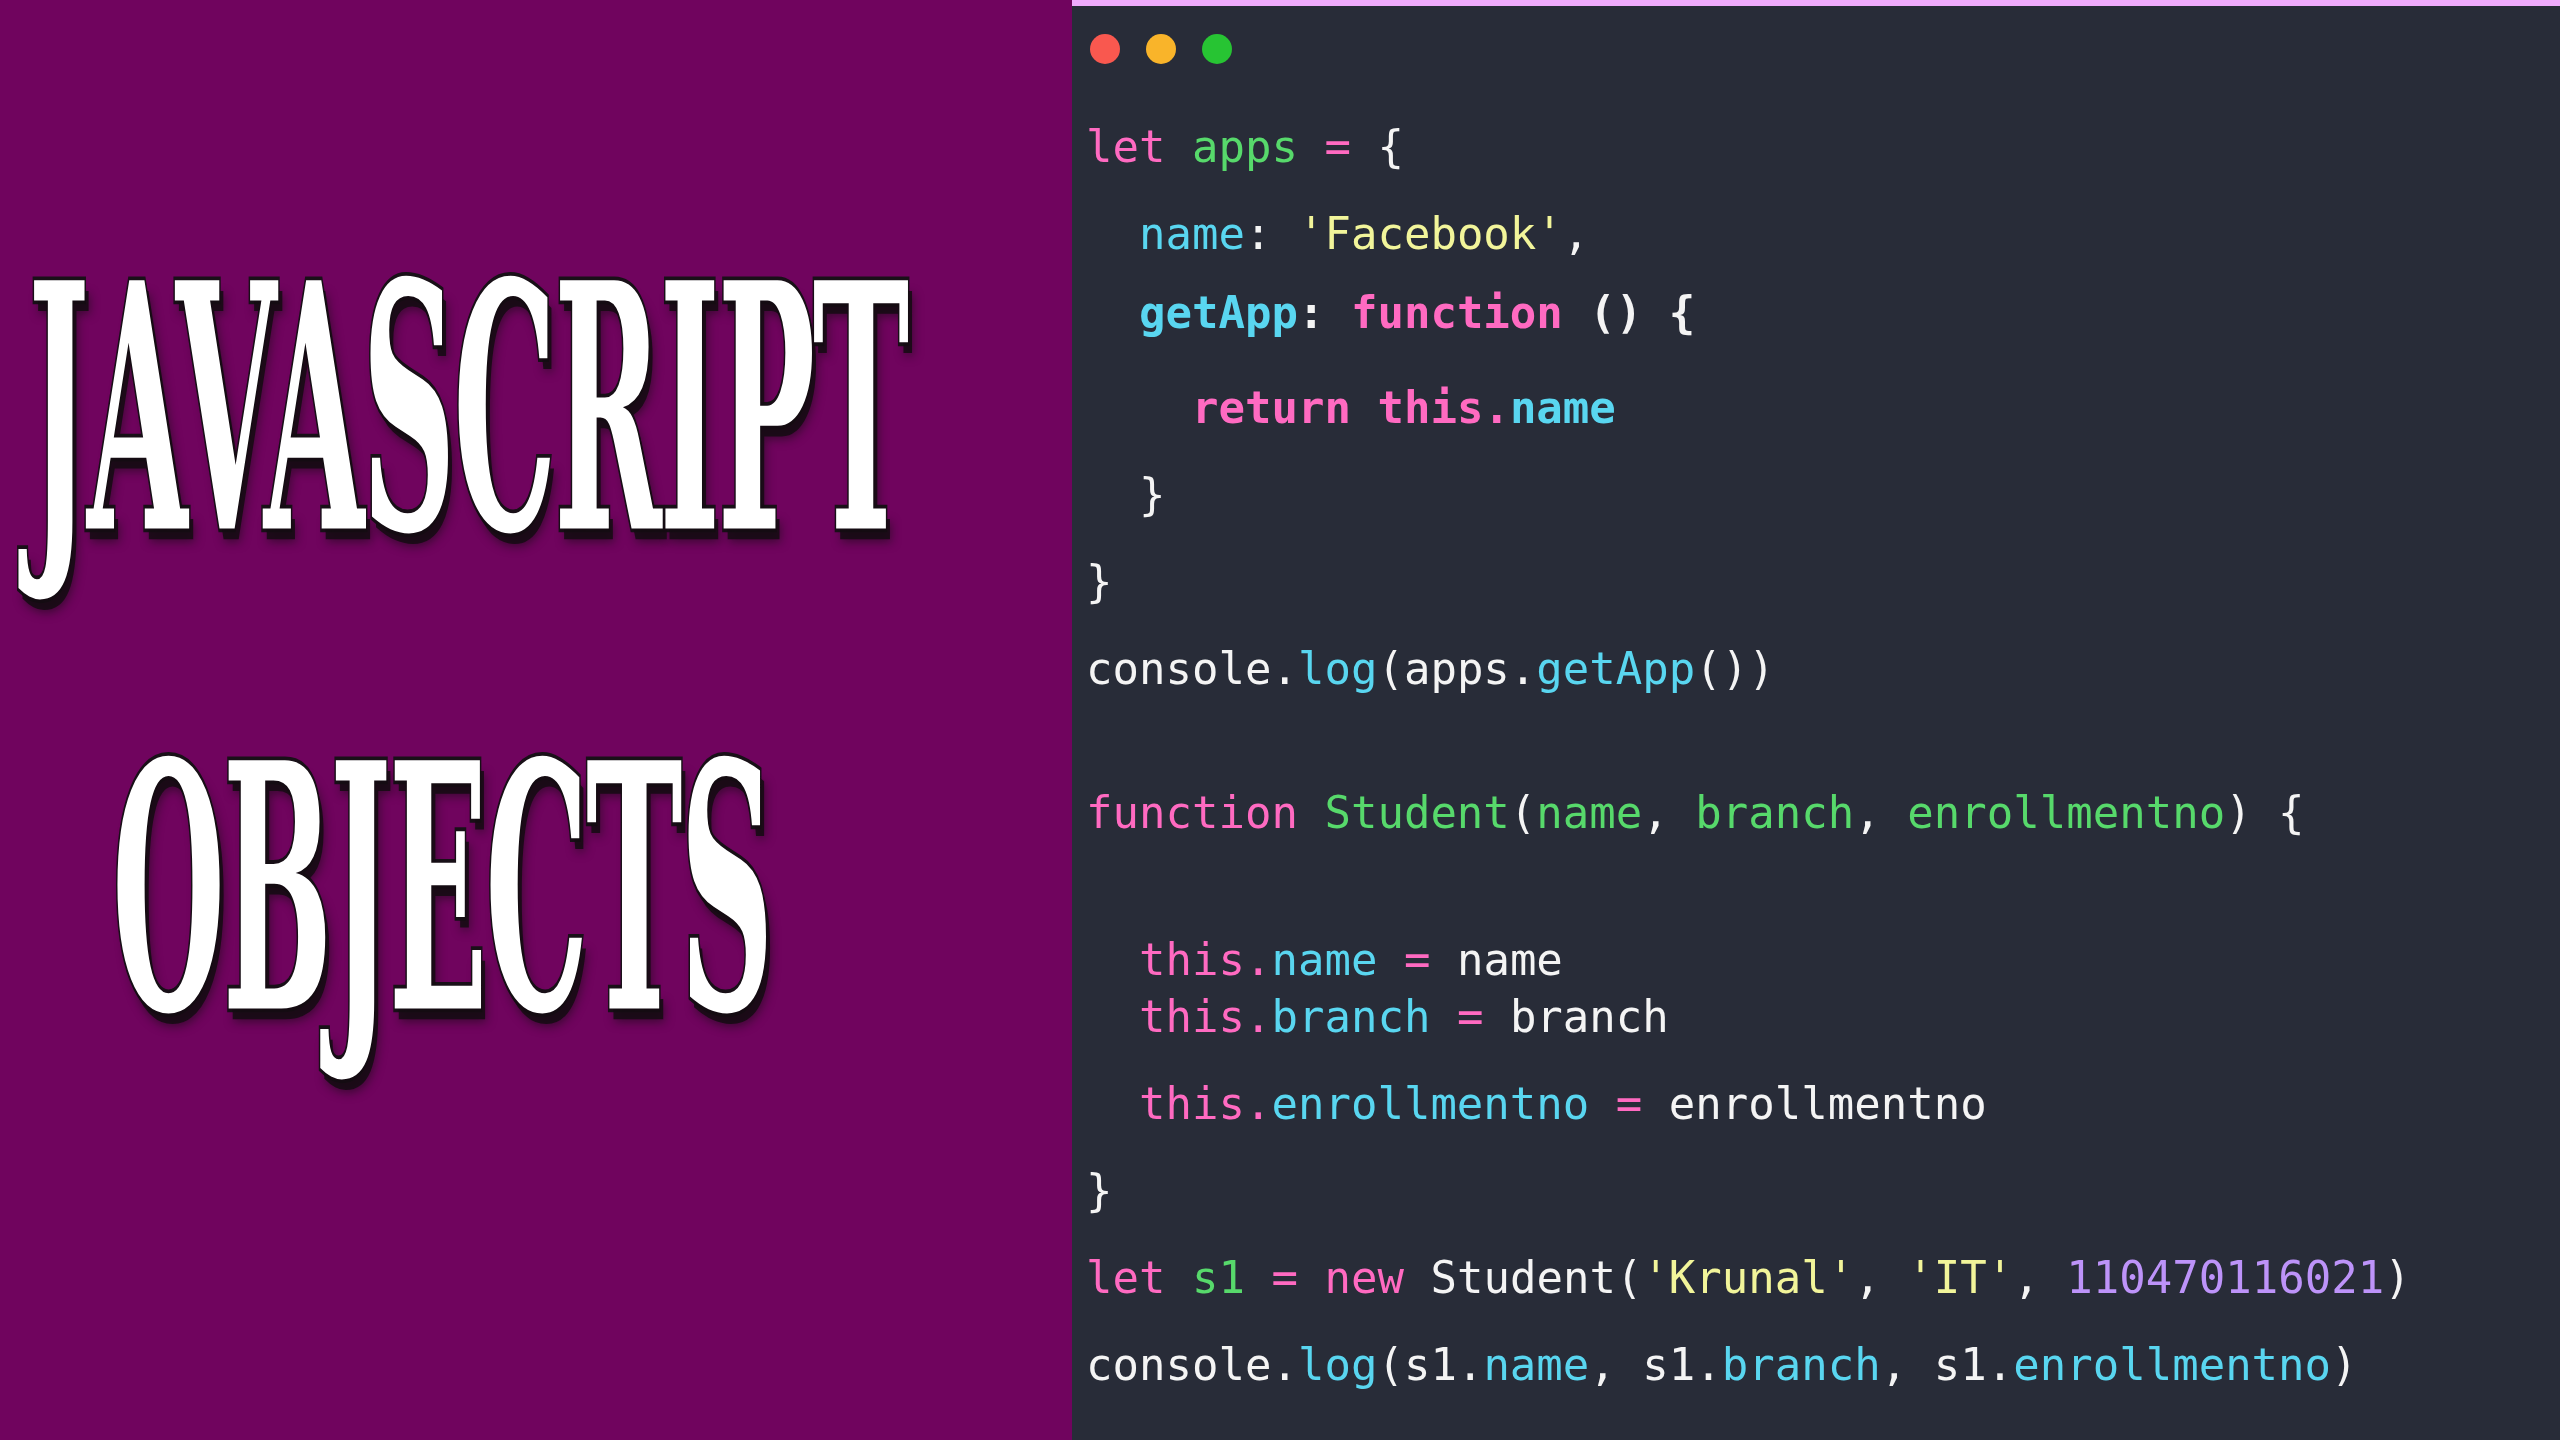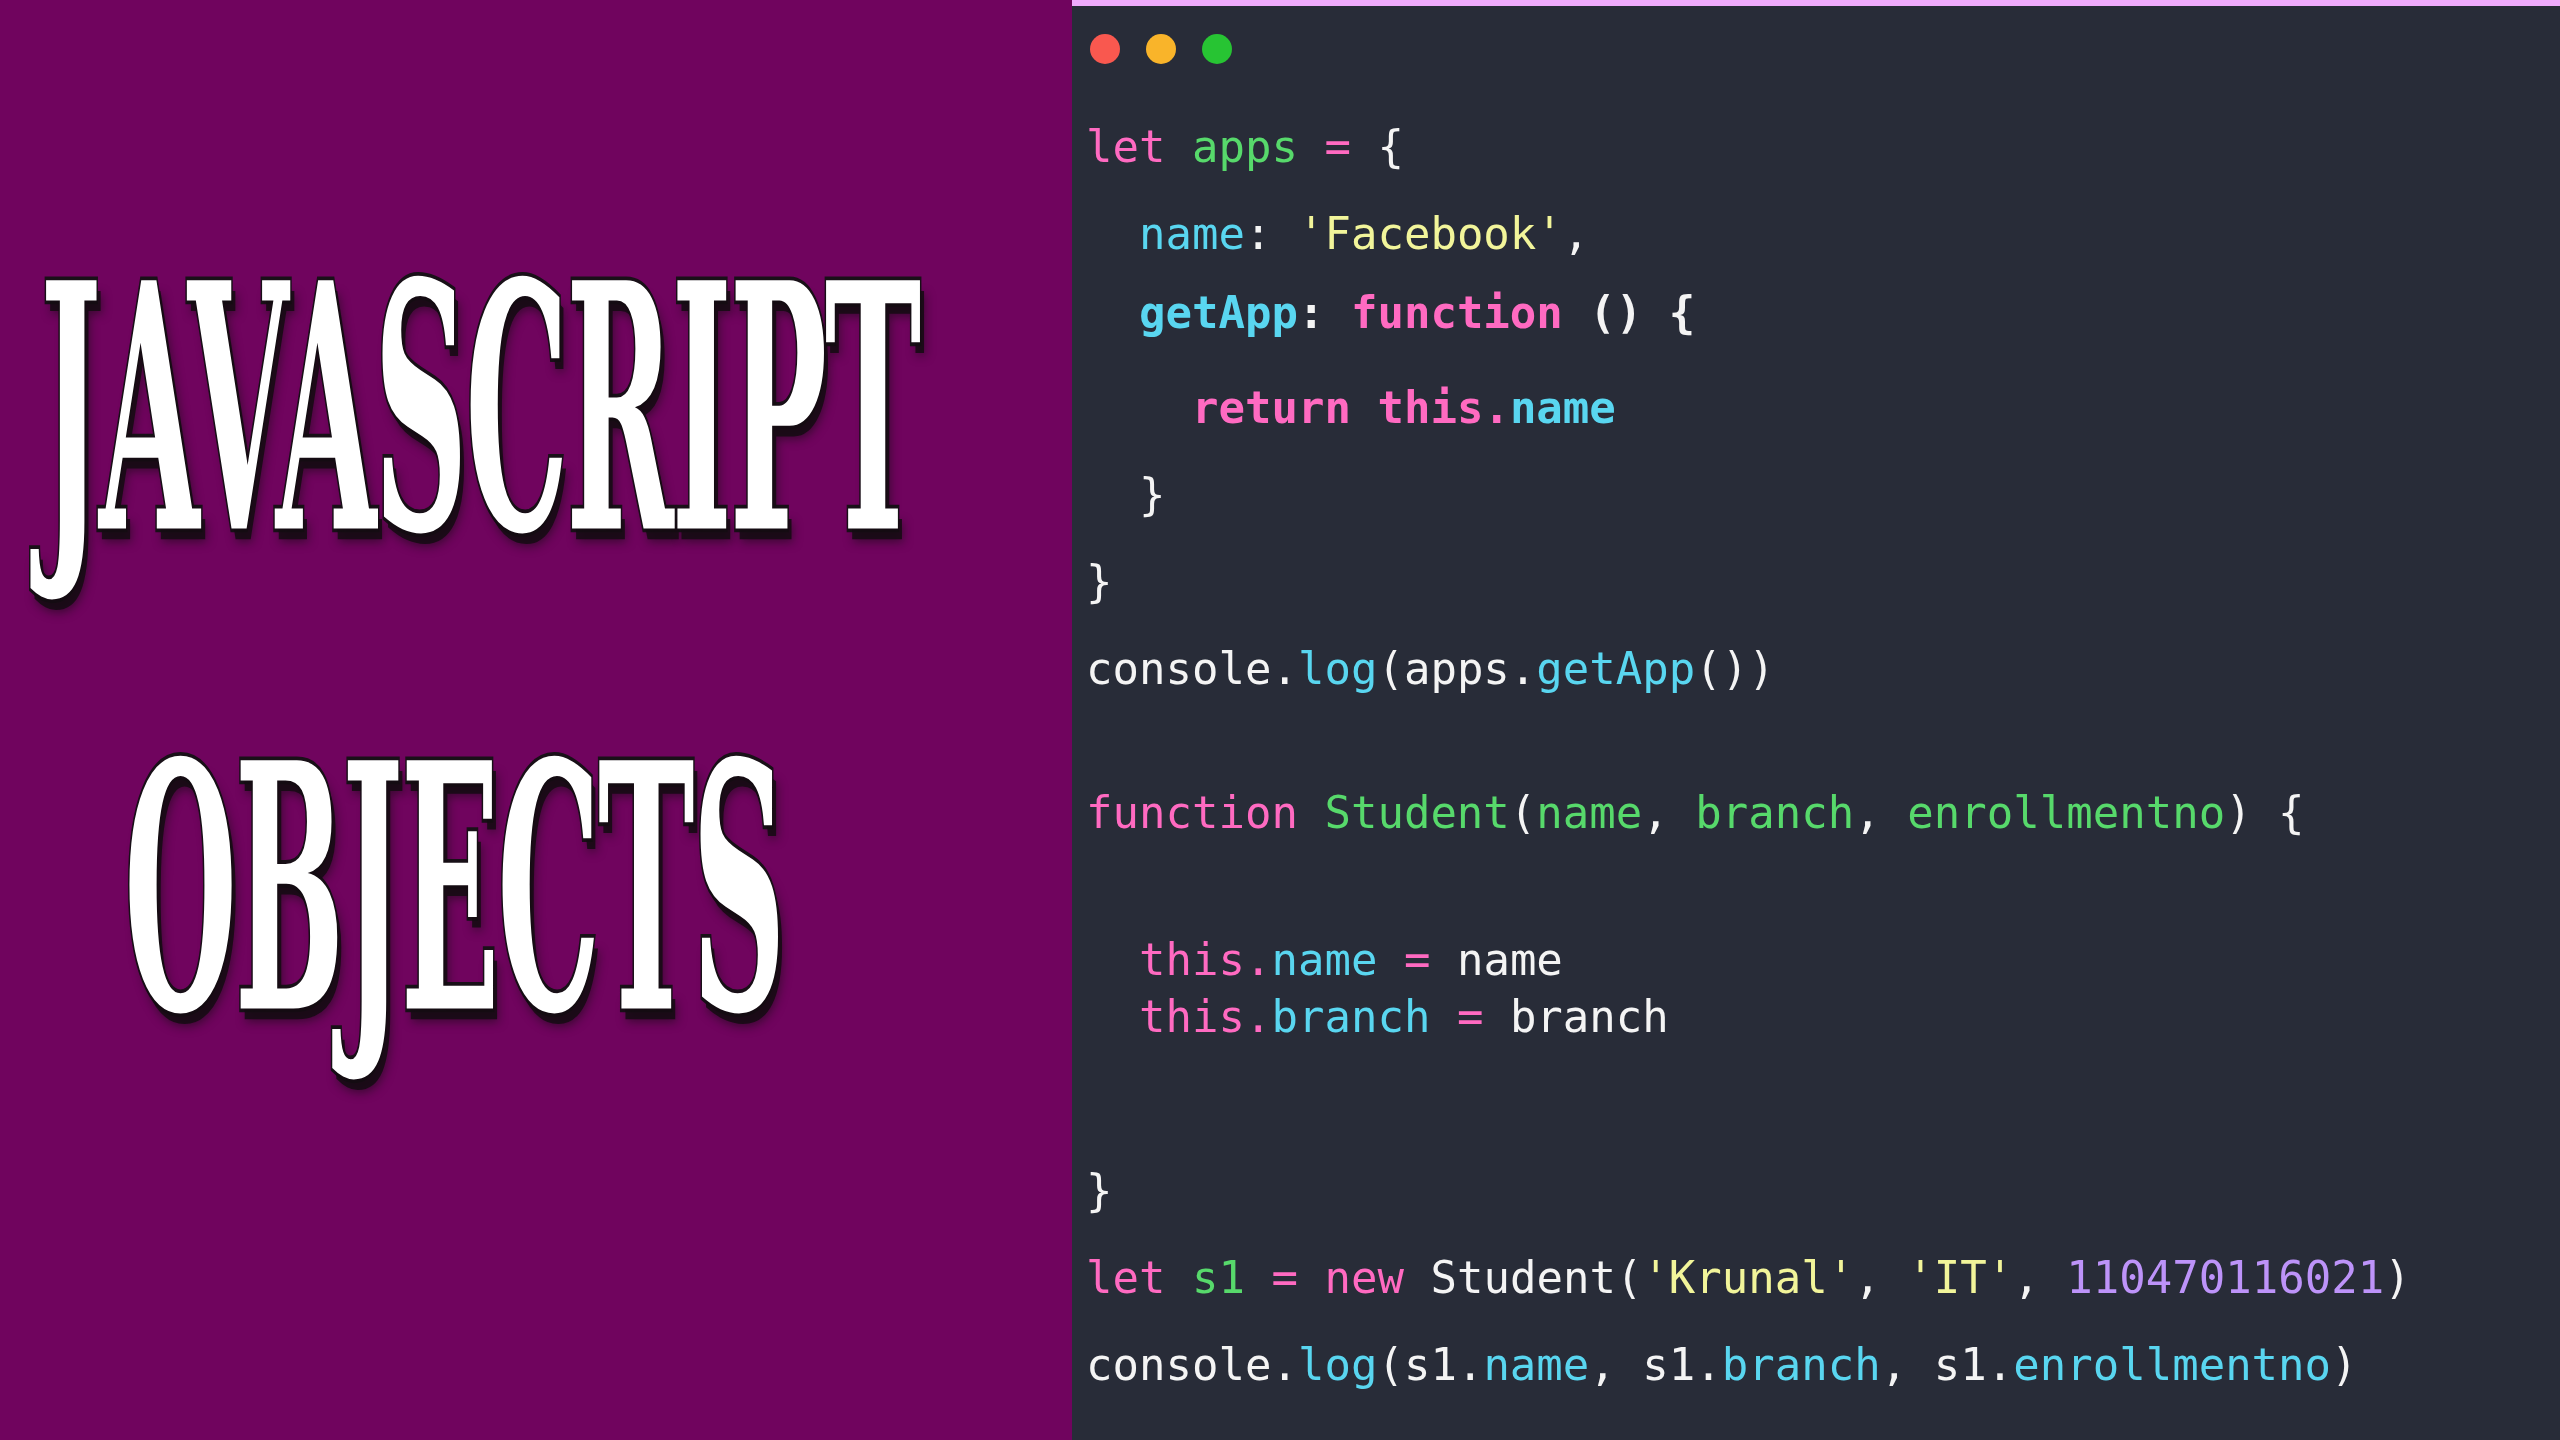--- a/index.html
+++ b/index.html
@@ -27,21 +27,21 @@
     left: 0;
     top: 0;
     width: 1072px;
     height: 1440px;
     background: #70045e;
     overflow: hidden;
   }
 
   .title-block {
     position: absolute;
-    left: 12px;
+    left: 0;
     top: 0;
     width: 1072px;
     height: 1440px;
   }
 
   .hero-word {
     position: absolute;
     color: #ffffff;
     font-family: "DejaVu Serif", serif;
     font-weight: bold;
@@ -167,20 +167,21 @@
         <div class="code-line" style="top: 109px;"><span class="t-plain">  </span><span class="t-prop">name</span><span class="t-plain">: </span><span class="t-str">'Facebook'</span><span class="t-plain">,</span></div>
         <div class="code-line" style="top: 188px; font-weight: bold;"><span class="t-plain">  </span><span class="t-prop">getApp</span><span class="t-plain">: </span><span class="t-kw">function</span><span class="t-plain"> () {</span></div>
         <div class="code-line" style="top: 283px; font-weight: bold;"><span class="t-plain">    </span><span class="t-kw">return</span><span class="t-plain"> </span><span class="t-kw">this.</span><span class="t-prop">name</span></div>
         <div class="code-line" style="top: 370px;"><span class="t-plain">  }</span></div>
         <div class="code-line" style="top: 457px;"><span class="t-plain">}</span></div>
         <div class="code-line" style="top: 544px;"><span class="t-plain">console.</span><span class="t-prop">log</span><span class="t-plain">(apps.</span><span class="t-prop">getApp</span><span class="t-plain">())</span></div>
         <div class="code-line" style="top: 631px;"> </div>
         <div class="code-line" style="top: 688px;"><span class="t-kw">function</span><span class="t-plain"> </span><span class="t-var">Student</span><span class="t-plain">(</span><span class="t-var">name</span><span class="t-plain">, </span><span class="t-var">branch</span><span class="t-plain">, </span><span class="t-var">enrollmentno</span><span class="t-plain">) {</span></div>
         <div class="code-line" style="top: 835px;"><span class="t-plain">  </span><span class="t-kw">this.</span><span class="t-prop">name</span><span class="t-plain"> </span><span class="t-kw">=</span><span class="t-plain"> name</span></div>
         <div class="code-line" style="top: 892px;"><span class="t-plain">  </span><span class="t-kw">this.</span><span class="t-prop">branch</span><span class="t-plain"> </span><span class="t-kw">=</span><span class="t-plain"> branch</span></div>
+        <div class="code-line" style="top: 979px;"><span class="t-plain">  </span><span class="t-kw">this.</span><span class="t-prop">enrollmentno</span><span class="t-plain"> </span><span class="t-kw">=</span><span class="t-plain"> enrollmentno</span></div>
         <div class="code-line" style="top: 1066px;"><span class="t-plain">}</span></div>
         <div class="code-line" style="top: 1153px;"><span class="t-kw">let</span><span class="t-plain"> </span><span class="t-var">s1</span><span class="t-plain"> </span><span class="t-kw">=</span><span class="t-plain"> </span><span class="t-kw">new</span><span class="t-plain"> Student(</span><span class="t-str">'Krunal'</span><span class="t-plain">, </span><span class="t-str">'IT'</span><span class="t-plain">, </span><span class="t-num">110470116021</span><span class="t-plain">)</span></div>
         <div class="code-line" style="top: 1240px;"><span class="t-plain">console.</span><span class="t-prop">log</span><span class="t-plain">(s1.</span><span class="t-prop">name</span><span class="t-plain">, s1.</span><span class="t-prop">branch</span><span class="t-plain">, s1.</span><span class="t-prop">enrollmentno</span><span class="t-plain">)</span></div>
       </div>
 
   </div>
 
 </div>
 
 </body></html>

